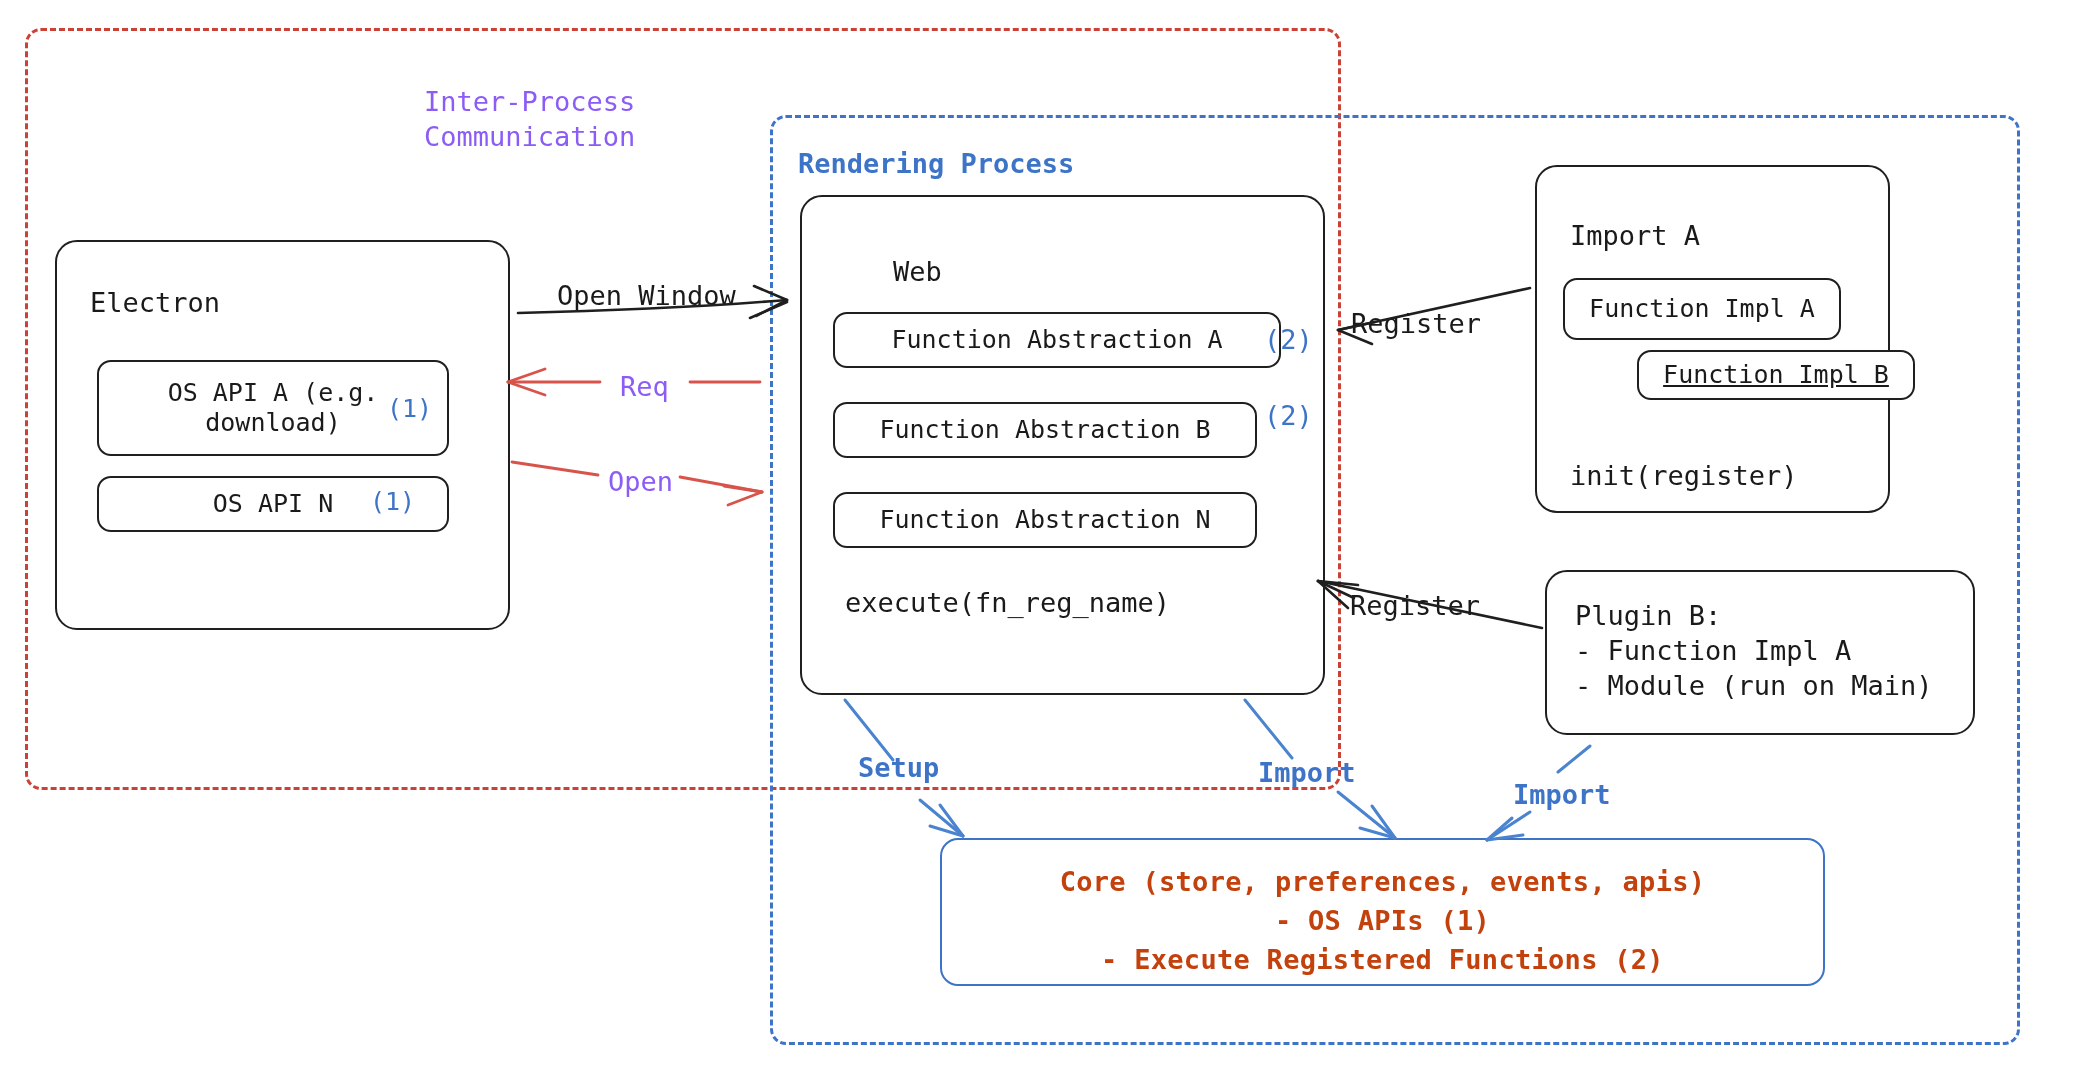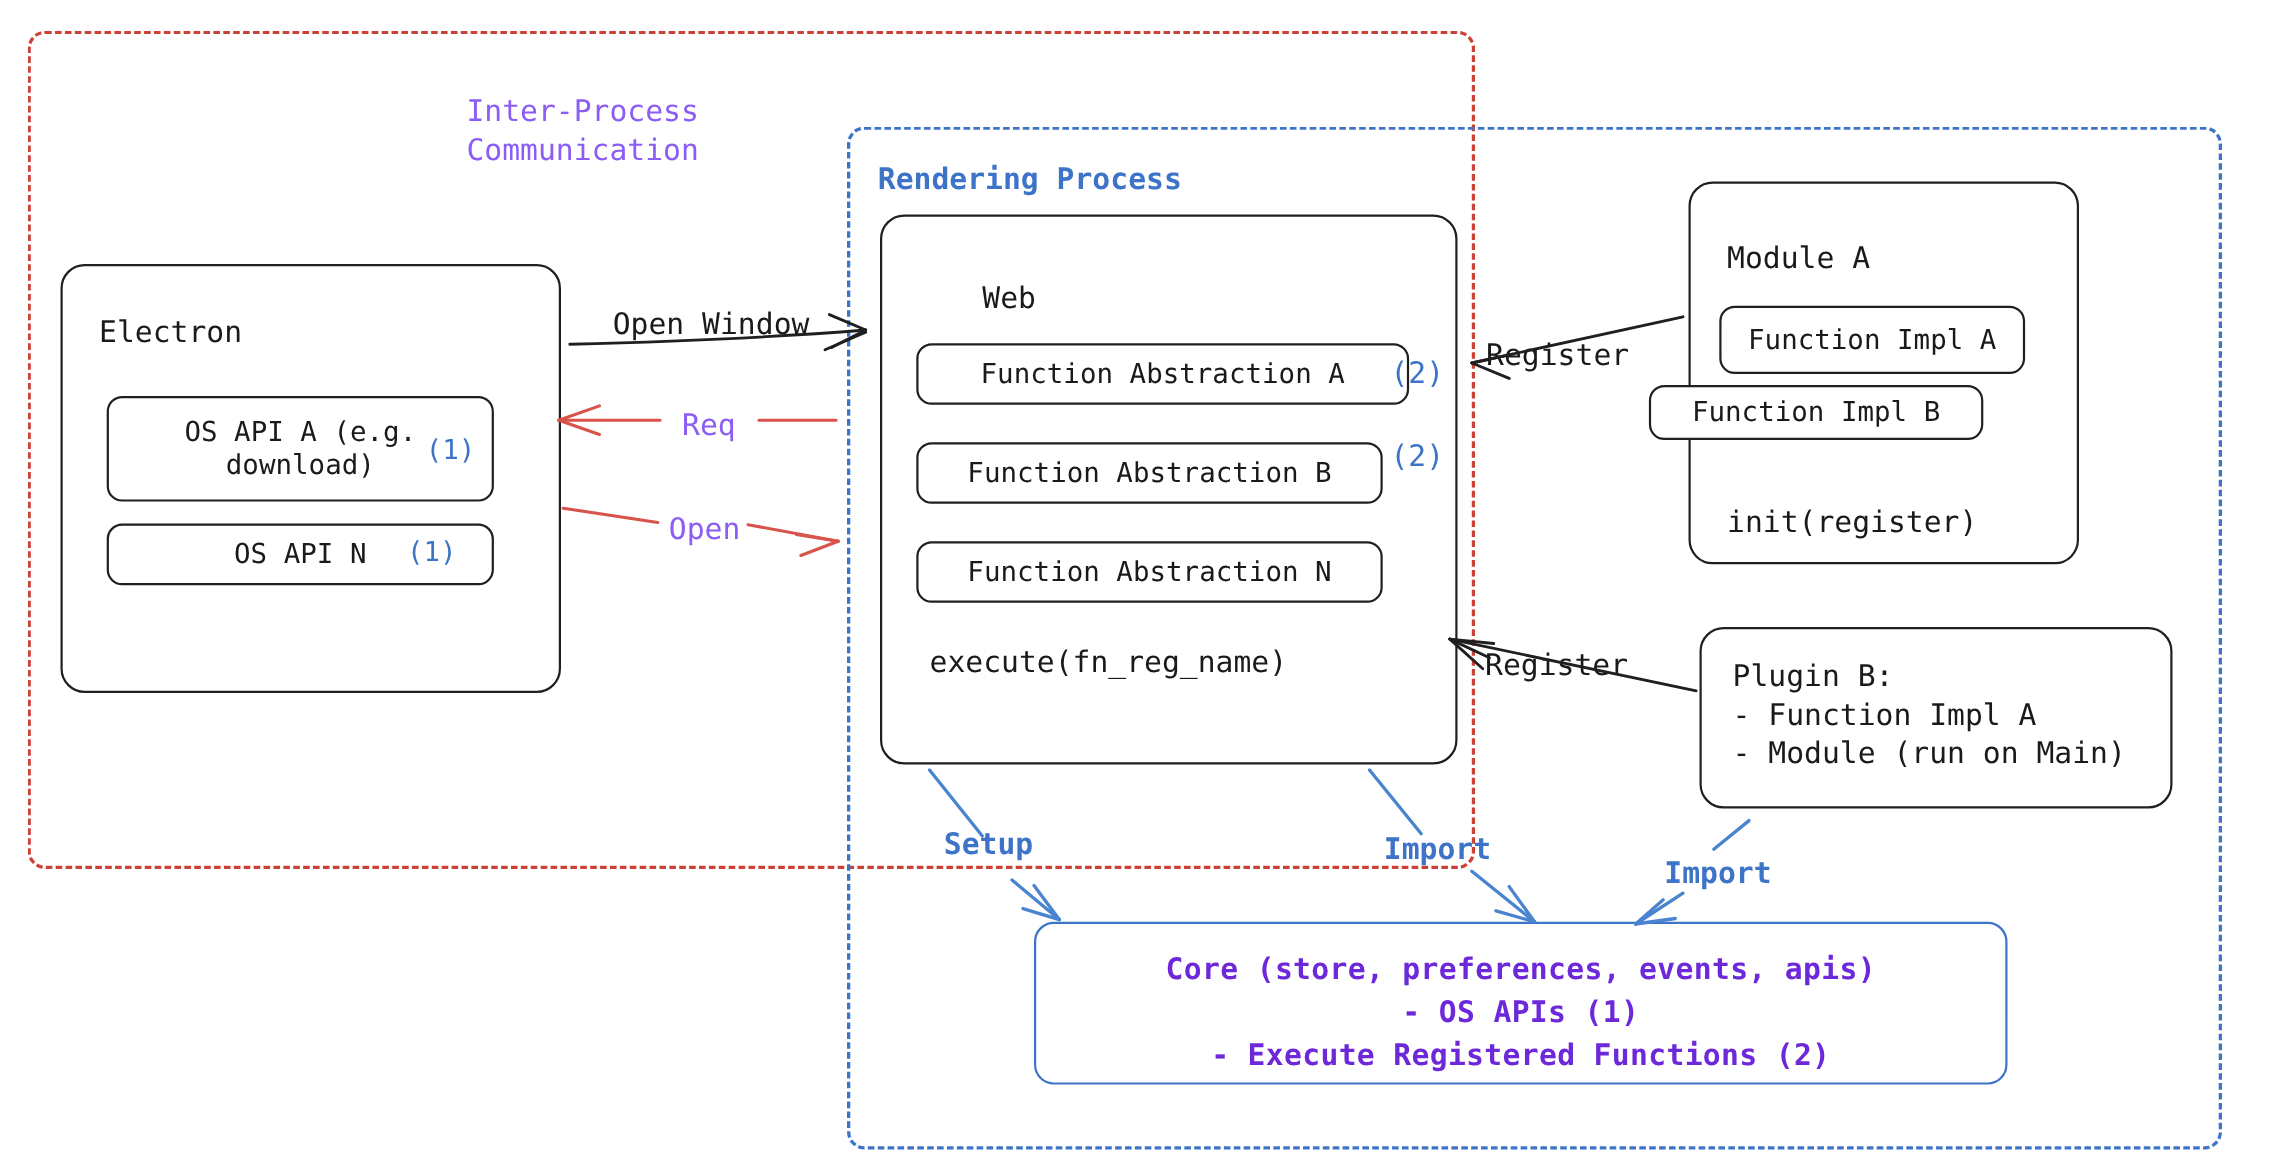--- a/index.html
+++ b/index.html
@@ -72,21 +72,21 @@
   }
   .txt.red   { color: #8b5cf6; text-align: right; }
   .txt.blue  { color: #3d74c8; }
   .txt.bluebold { color: #3d74c8; font-weight: bold; }
 
   .fs-lg  { font-size: 27px; }
   .fs-md  { font-size: 25px; }
 
   .core-text {
     position: absolute;
-    color: #6d28d9;
+    color: #c2410c;
     font-weight: bold;
     text-align: center;
     font-size: 27px;
     line-height: 1.45;
     letter-spacing: 0.3px;
     white-space: pre-line;
   }
 </style>
 </head>
 <body>
@@ -122,25 +122,25 @@
 
   <div class="pill fs-md" style="left:833px; top:402px; width:424px; height:56px;">Function Abstraction B</div>
   <div class="txt blue fs-lg" style="left:1264px; top:398px;">(2)</div>
 
   <div class="pill fs-md" style="left:833px; top:492px; width:424px; height:56px;">Function Abstraction N</div>
 
   <div class="txt fs-lg" style="left:845px; top:585px;">execute(fn_reg_name)</div>
 
   <div class="node" style="left:1535px; top:165px; width:355px; height:348px;"></div>
 
-  <div class="txt fs-lg" style="left:1570px; top:218px;">Module A</div>
+  <div class="txt fs-lg" style="left:1570px; top:218px;">Import A</div>
 
   <div class="pill fs-md" style="left:1563px; top:278px; width:278px; height:62px;">Function Impl A</div>
 
-  <div class="pill fs-md" style="left:1499px; top:350px; width:304px; height:50px;">Function Impl B</div>
+  <div class="pill fs-md" style="left:1637px; top:350px; width:278px; height:50px;text-decoration:underline;">Function Impl B</div>
 
   <div class="txt fs-lg" style="left:1570px; top:432px;margin-top:26px;">init(register)</div>
 
   <div class="node" style="left:1545px; top:570px; width:430px; height:165px;"></div>
 
   <div class="txt fs-lg" style="left:1575px; top:598px;">Plugin B:
 - Function Impl A
 - Module (run on Main)</div>
 
   <div class="node core-node" style="left:940px; top:838px; width:885px; height:148px;"></div>

